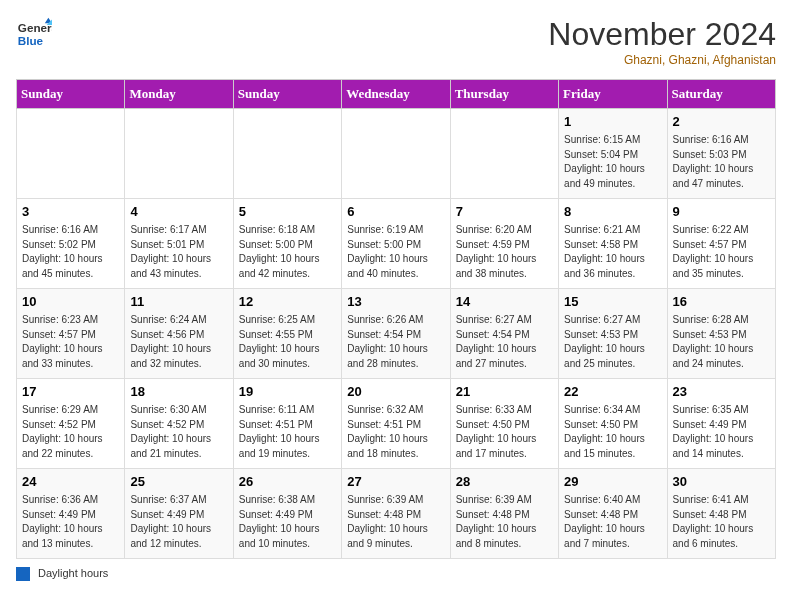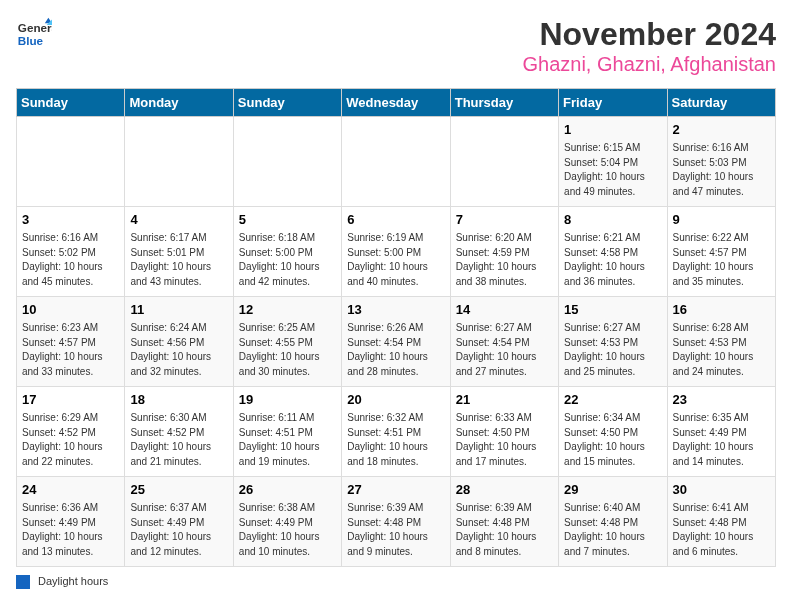--- a/index.html
+++ b/index.html
@@ -23,35 +23,36 @@
     }
     .logo-icon {
       width: 36px;
       height: 36px;
     }
     .title-block {
       text-align: right;
     }
     .month-title {
       font-size: 32px;
-      font-weight: bold;
+      font-weight: normal;
       color: #333;
     }
     .location-title {
-      font-size: 20px;
-      color: #ec4899;
+      font-size: 12px;
+      color: #a16207;
     }
     table {
       width: 100%;
       border-collapse: collapse;
       table-layout: fixed;
     }
     thead tr {
-      background-color: #0369a1;
+      background-color: #a21caf;
       color: #fff;
+      font-family: Liberation Serif, serif;
     }
     thead th {
       padding: 6px 4px;
       font-size: 13px;
       font-weight: bold;
       text-align: left;
       border: 1px solid #ccc;
     }
     tbody tr {
       vertical-align: top;

